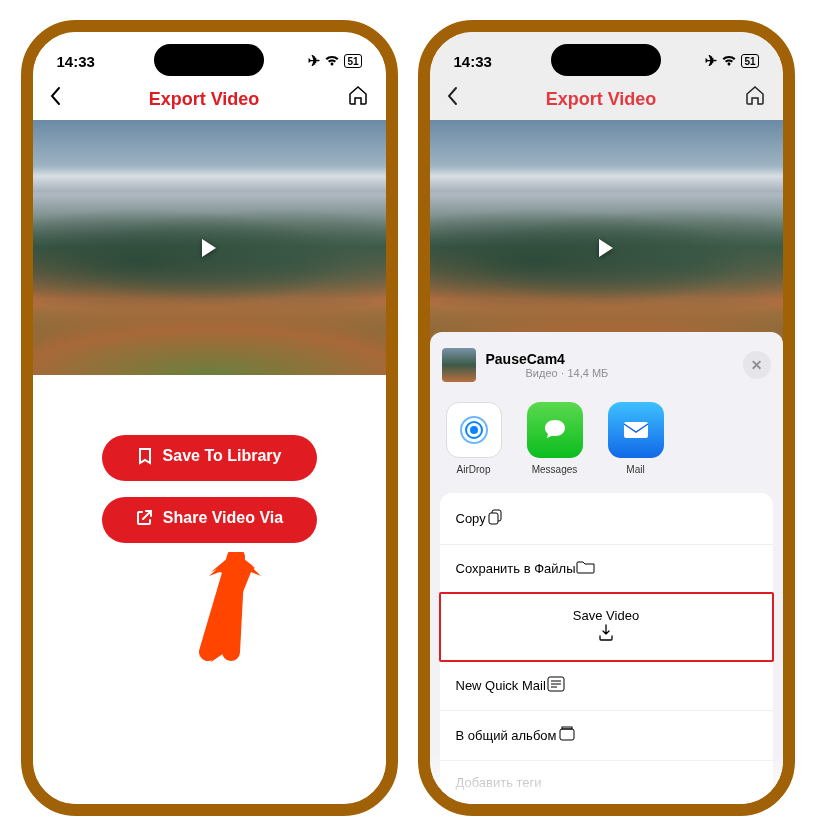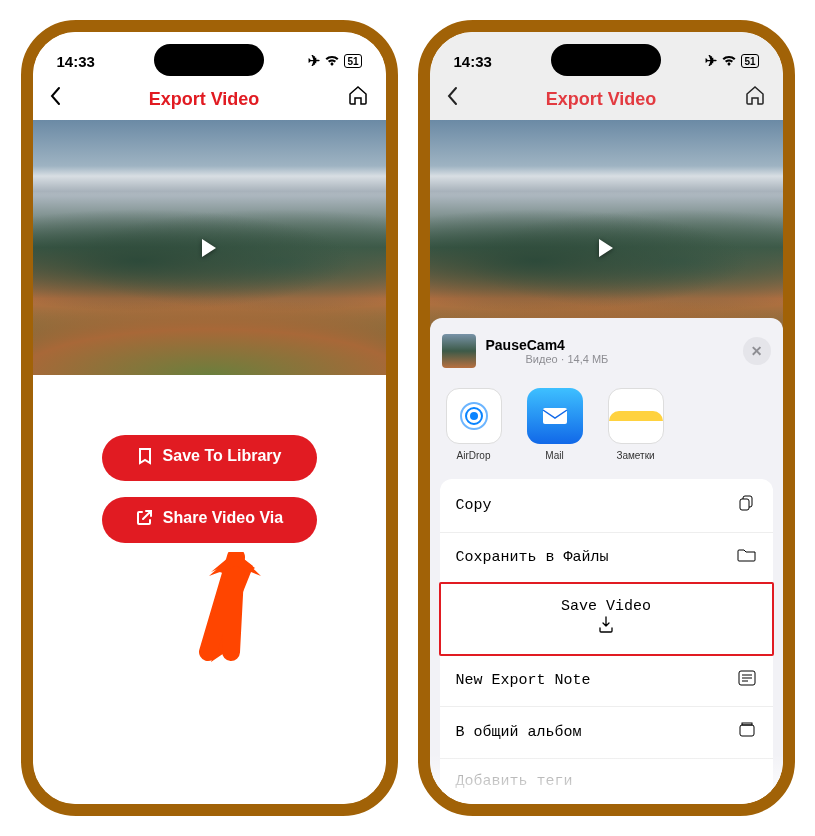--- a/index.html
+++ b/index.html
@@ -174,26 +174,25 @@
       display: flex; align-items: center; justify-content: center;
     }
     .app-label { font-size: 10px; color: #333; }
     .action-list {
       background: #fff;
       margin: 0 10px;
       border-radius: 12px;
     }
     .action-item {
       display: flex;
-      justify-content: space-between;
+      justify-content: flex-start;
       align-items: center;
       padding: 14px 16px;
-      font-size: 15px;
+      font-size: 13px;
       border-bottom: 1px solid #eee;
-      font-family: Liberation Mono, monospace;
     }
     .action-item:last-child { border-bottom: none; }
     .action-highlight {
       border: 2px solid #e11b22;
       margin: -1px -1px;
       border-radius: 2px;
       flex-direction: column;
     }
     .fade-bottom {
       position: absolute;
@@ -322,33 +321,35 @@
           <div class="app-icon" style="background:#fff;border:1px solid #ddd">
             <svg width="36" height="36" viewBox="0 0 36 36">
                 <circle cx="18" cy="18" r="4" fill="#0a84ff"></circle>
                 <circle cx="18" cy="18" r="8" stroke="#0a84ff" stroke-width="2" fill="none"></circle>
                 <circle cx="18" cy="18" r="13" stroke="#0a84ff" stroke-width="2" fill="none" opacity=".6"></circle>
               </svg>
           </div>
           <span class="app-label">AirDrop</span>
         </div>
         <div class="app-item">
+          <div class="app-icon" style="background:linear-gradient(180deg,#5bd94e,#0bbd1f)">
+            <svg width="32" height="32" viewBox="0 0 32 32">
+                <path d="M16 6c6 0 10 3.5 10 8s-4 8-10 8c-1 0-2-.1-3-.3L8 24l1-4c-2-1.5-3-3.5-3-6 0-4.5 4-8 10-8z" fill="#fff"></path>
+              </svg>
+          </div>
+          <span class="app-label">Messages</span>
+        </div>
+        <div class="app-item">
           <div class="app-icon" style="background:linear-gradient(180deg,#3ec0ff,#1168e8)">
             <svg width="34" height="34" viewBox="0 0 34 34">
                 <rect x="5" y="9" width="24" height="16" rx="2" fill="#fff"></rect>
                 <path d="M5 11l12 8 12-8" stroke="#1168e8" stroke-width="1.5" fill="none"></path>
               </svg>
           </div>
           <span class="app-label">Mail</span>
-        </div>
-        <div class="app-item">
-          <div class="app-icon" style="background:#fff;border:1px solid #ddd">
-            <div style="width:100%;height:20%;background:#ffd23f;border-top-left-radius:13px;border-top-right-radius:13px"></div>
-          </div>
-          <span class="app-label">Заметки</span>
         </div>
       </div>
 
       <div class="action-list">
         <div class="action-item">
           <span>Copy</span>
           <span>
             <svg width="20" height="20" viewBox="0 0 20 20">
                 <rect x="6" y="3" width="9" height="11" rx="2" stroke="#000" fill="none"></rect>
                 <rect x="3" y="6" width="9" height="11" rx="2" stroke="#000" fill="#fff"></rect>
@@ -365,21 +366,21 @@
         </div>
         <div class="action-item action-highlight">
           <span>Save Video</span>
           <span>
             <svg width="18" height="20" viewBox="0 0 18 20">
                 <path d="M9 2v9m0 0l-3-3m3 3l3-3M3 13v3a1 1 0 001 1h10a1 1 0 001-1v-3" stroke="#000" stroke-width="1.3" fill="none" stroke-linecap="round"></path>
               </svg>
           </span>
         </div>
         <div class="action-item">
-          <span>New Export Note</span>
+          <span>New Quick Mail</span>
           <span>
             <svg width="20" height="18" viewBox="0 0 20 18">
                 <rect x="2" y="2" width="16" height="14" rx="2" stroke="#000" fill="none"></rect>
                 <path d="M5 6h10M5 9h10M5 12h6" stroke="#000"></path>
               </svg>
           </span>
         </div>
         <div class="action-item">
           <span>В общий альбом</span>
           <span>

